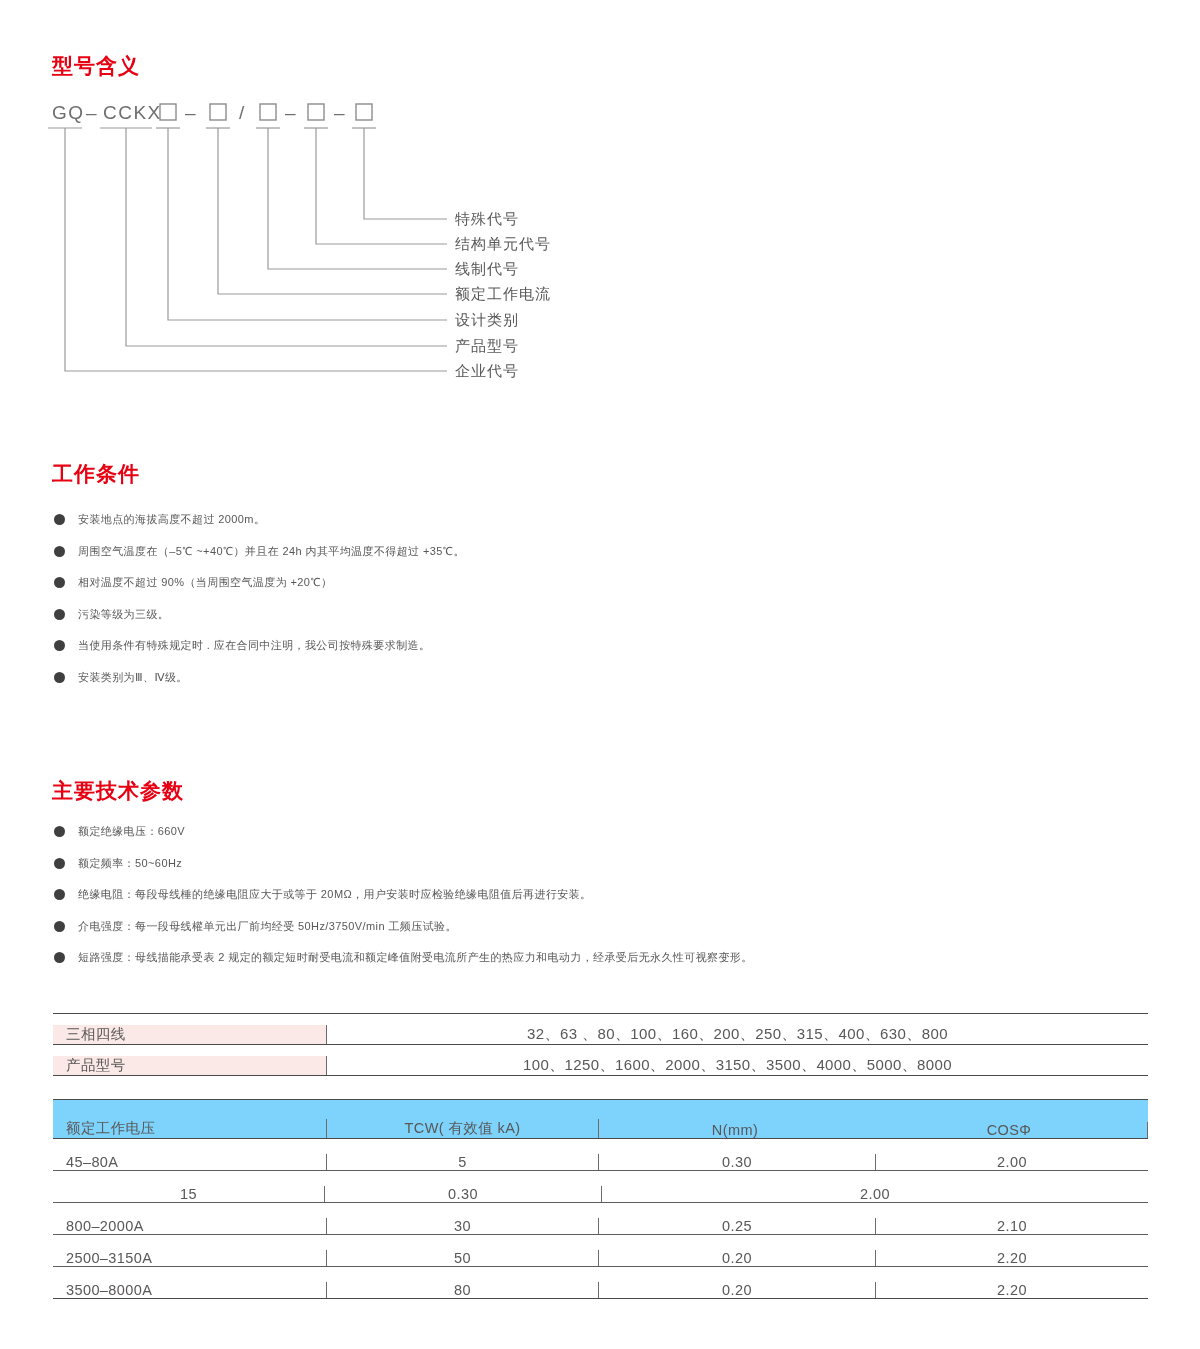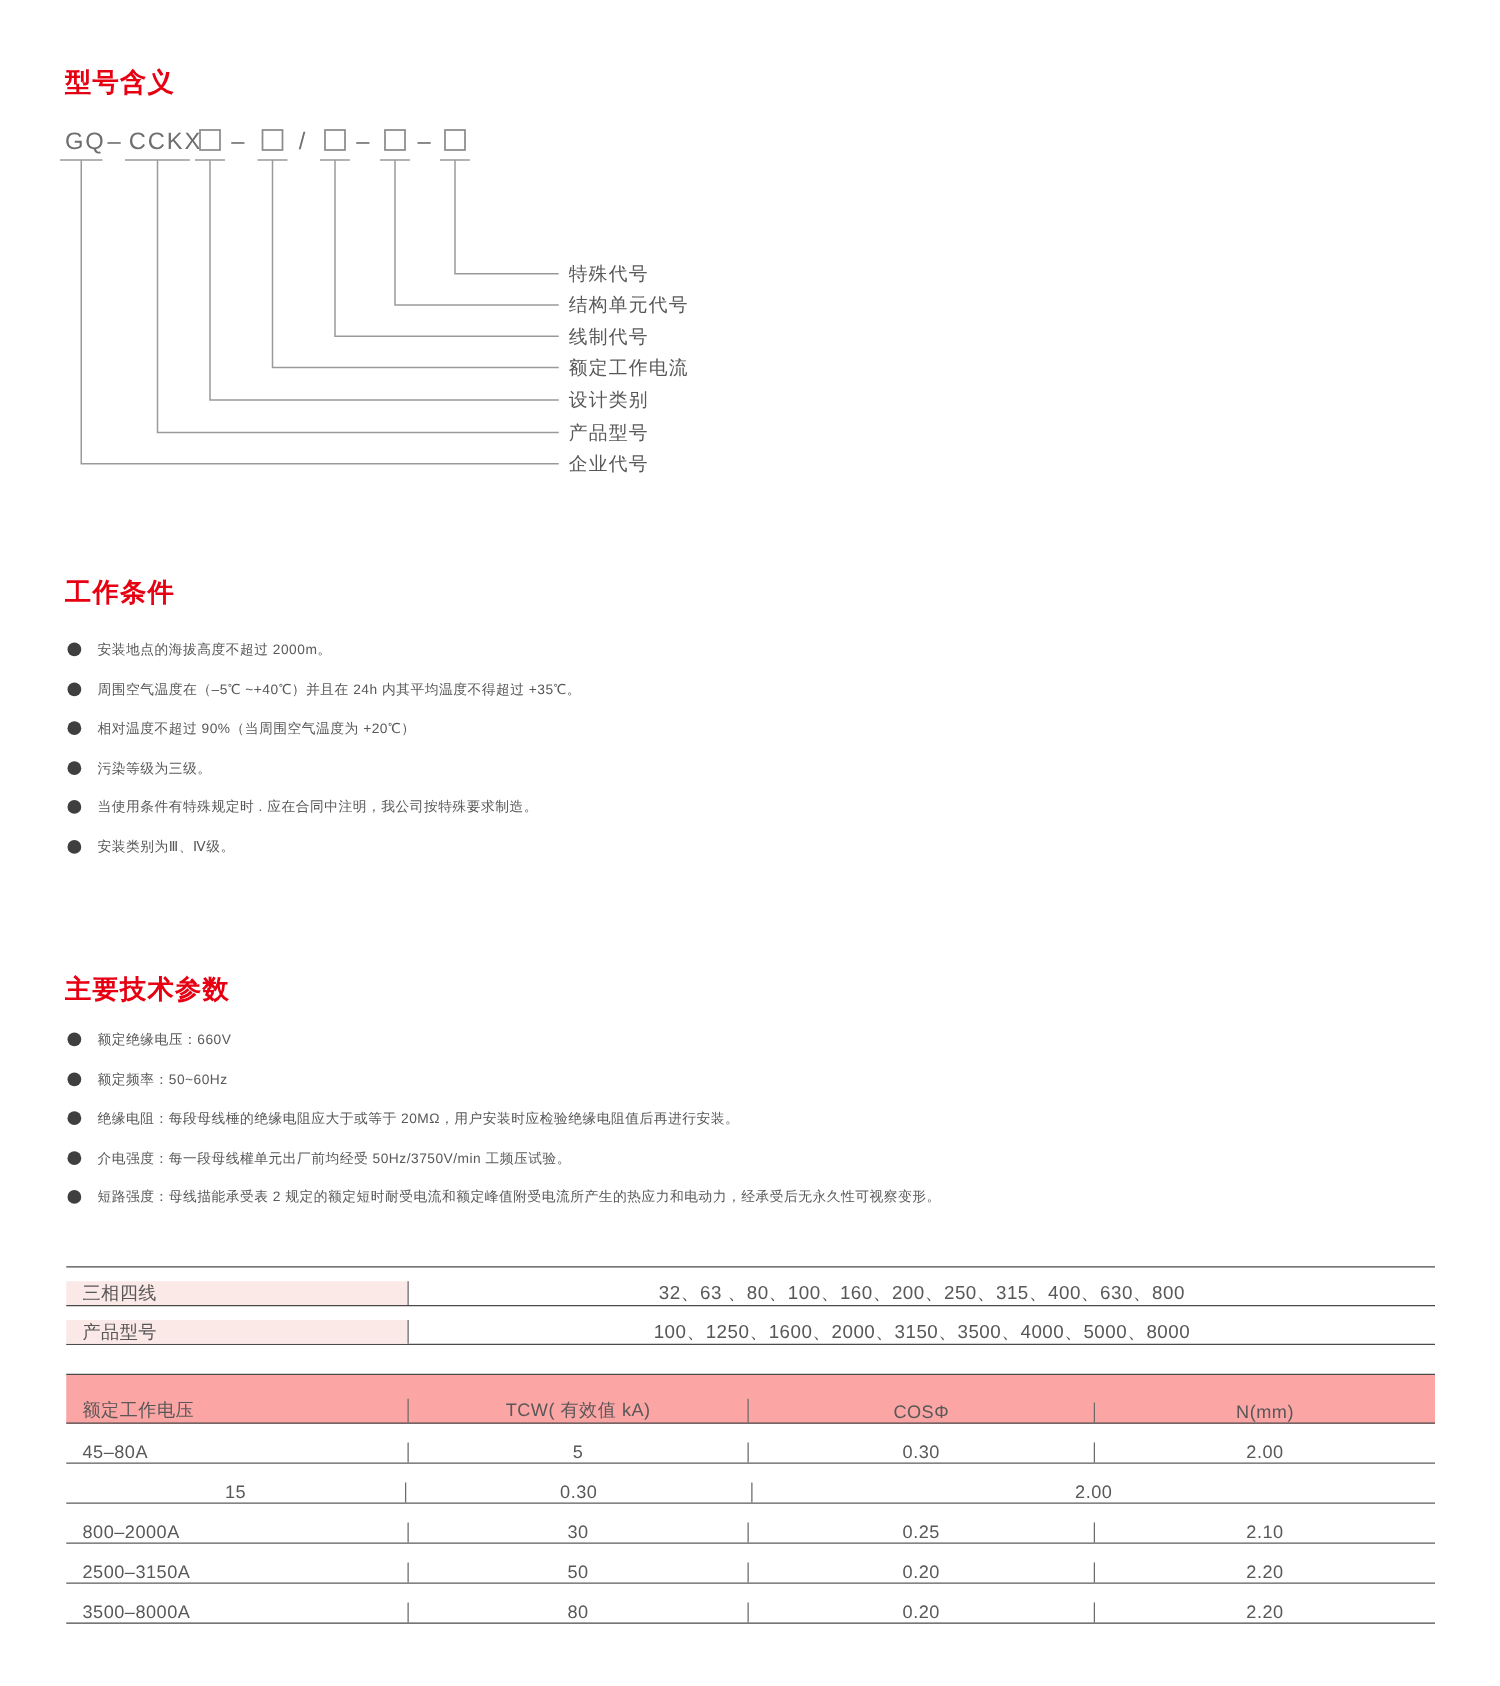--- a/index.html
+++ b/index.html
@@ -39,21 +39,21 @@
   .cell { display: flex; align-items: center; box-sizing: border-box; font-size: 14.5px; letter-spacing: 0.4px; }
   .c-left { justify-content: flex-start; padding-left: 13px; }
   .c-mid  { justify-content: center; text-align: center; }
   .vline  { border-right: 1px solid #6b6b6b; }
   
   .t1 .trow { height: 30px; }
   .t1 .trow:first-child { border-bottom: 1.5px solid #4a4a4a; }
   .t1 .lab { width: 274px; background: #fbe9e7; }
   .t1 .val { flex: 1; font-size: 15px; }
   
-  .t2 .hrow { height: 38px; background: #fca5a5; border-bottom: 1.5px solid #4a4a4a; }
+  .t2 .hrow { height: 38px; background: #7dd3fc; border-bottom: 1.5px solid #4a4a4a; }
   .t2 .brow { height: 31px; border-bottom: 1px solid #5c5c5c; }
   .t2 .brow:last-child { border-bottom: none; }
   .t2 .col1 { width: 274px; }
   .t2 .col2 { width: 272px; }
   .t2 .col3 { width: 277px; }
   .t2 .col4 { flex: 1; }
 </style>
 </head>
 <body>
 
@@ -161,22 +161,22 @@
     <div class="trow">
       <div class="cell c-left vline lab">产品型号</div>
       <div class="cell c-mid val">100、1250、1600、2000、3150、3500、4000、5000、8000</div>
     </div>
   </div>
 
   <div class="tbl t2" style="top:1099px;">
     <div class="trow hrow">
       <div class="cell c-left vline col1">额定工作电压</div>
       <div class="cell c-mid  vline col2">TCW( 有效值 kA)</div>
+      <div class="cell c-mid  col4">N(mm)</div>
       <div class="cell c-mid  vline col3">COSΦ</div>
-      <div class="cell c-mid  col4">N(mm)</div>
     </div>
     <div class="trow brow">
       <div class="cell c-left vline col1">45–80A</div>
       <div class="cell c-mid  vline col2">5</div>
       <div class="cell c-mid  vline col3">0.30</div>
       <div class="cell c-mid  col4">2.00</div>
     </div>
     <div class="trow brow">
       <div class="cell c-mid  vline col2">15</div>
       <div class="cell c-mid  vline col3">0.30</div>

